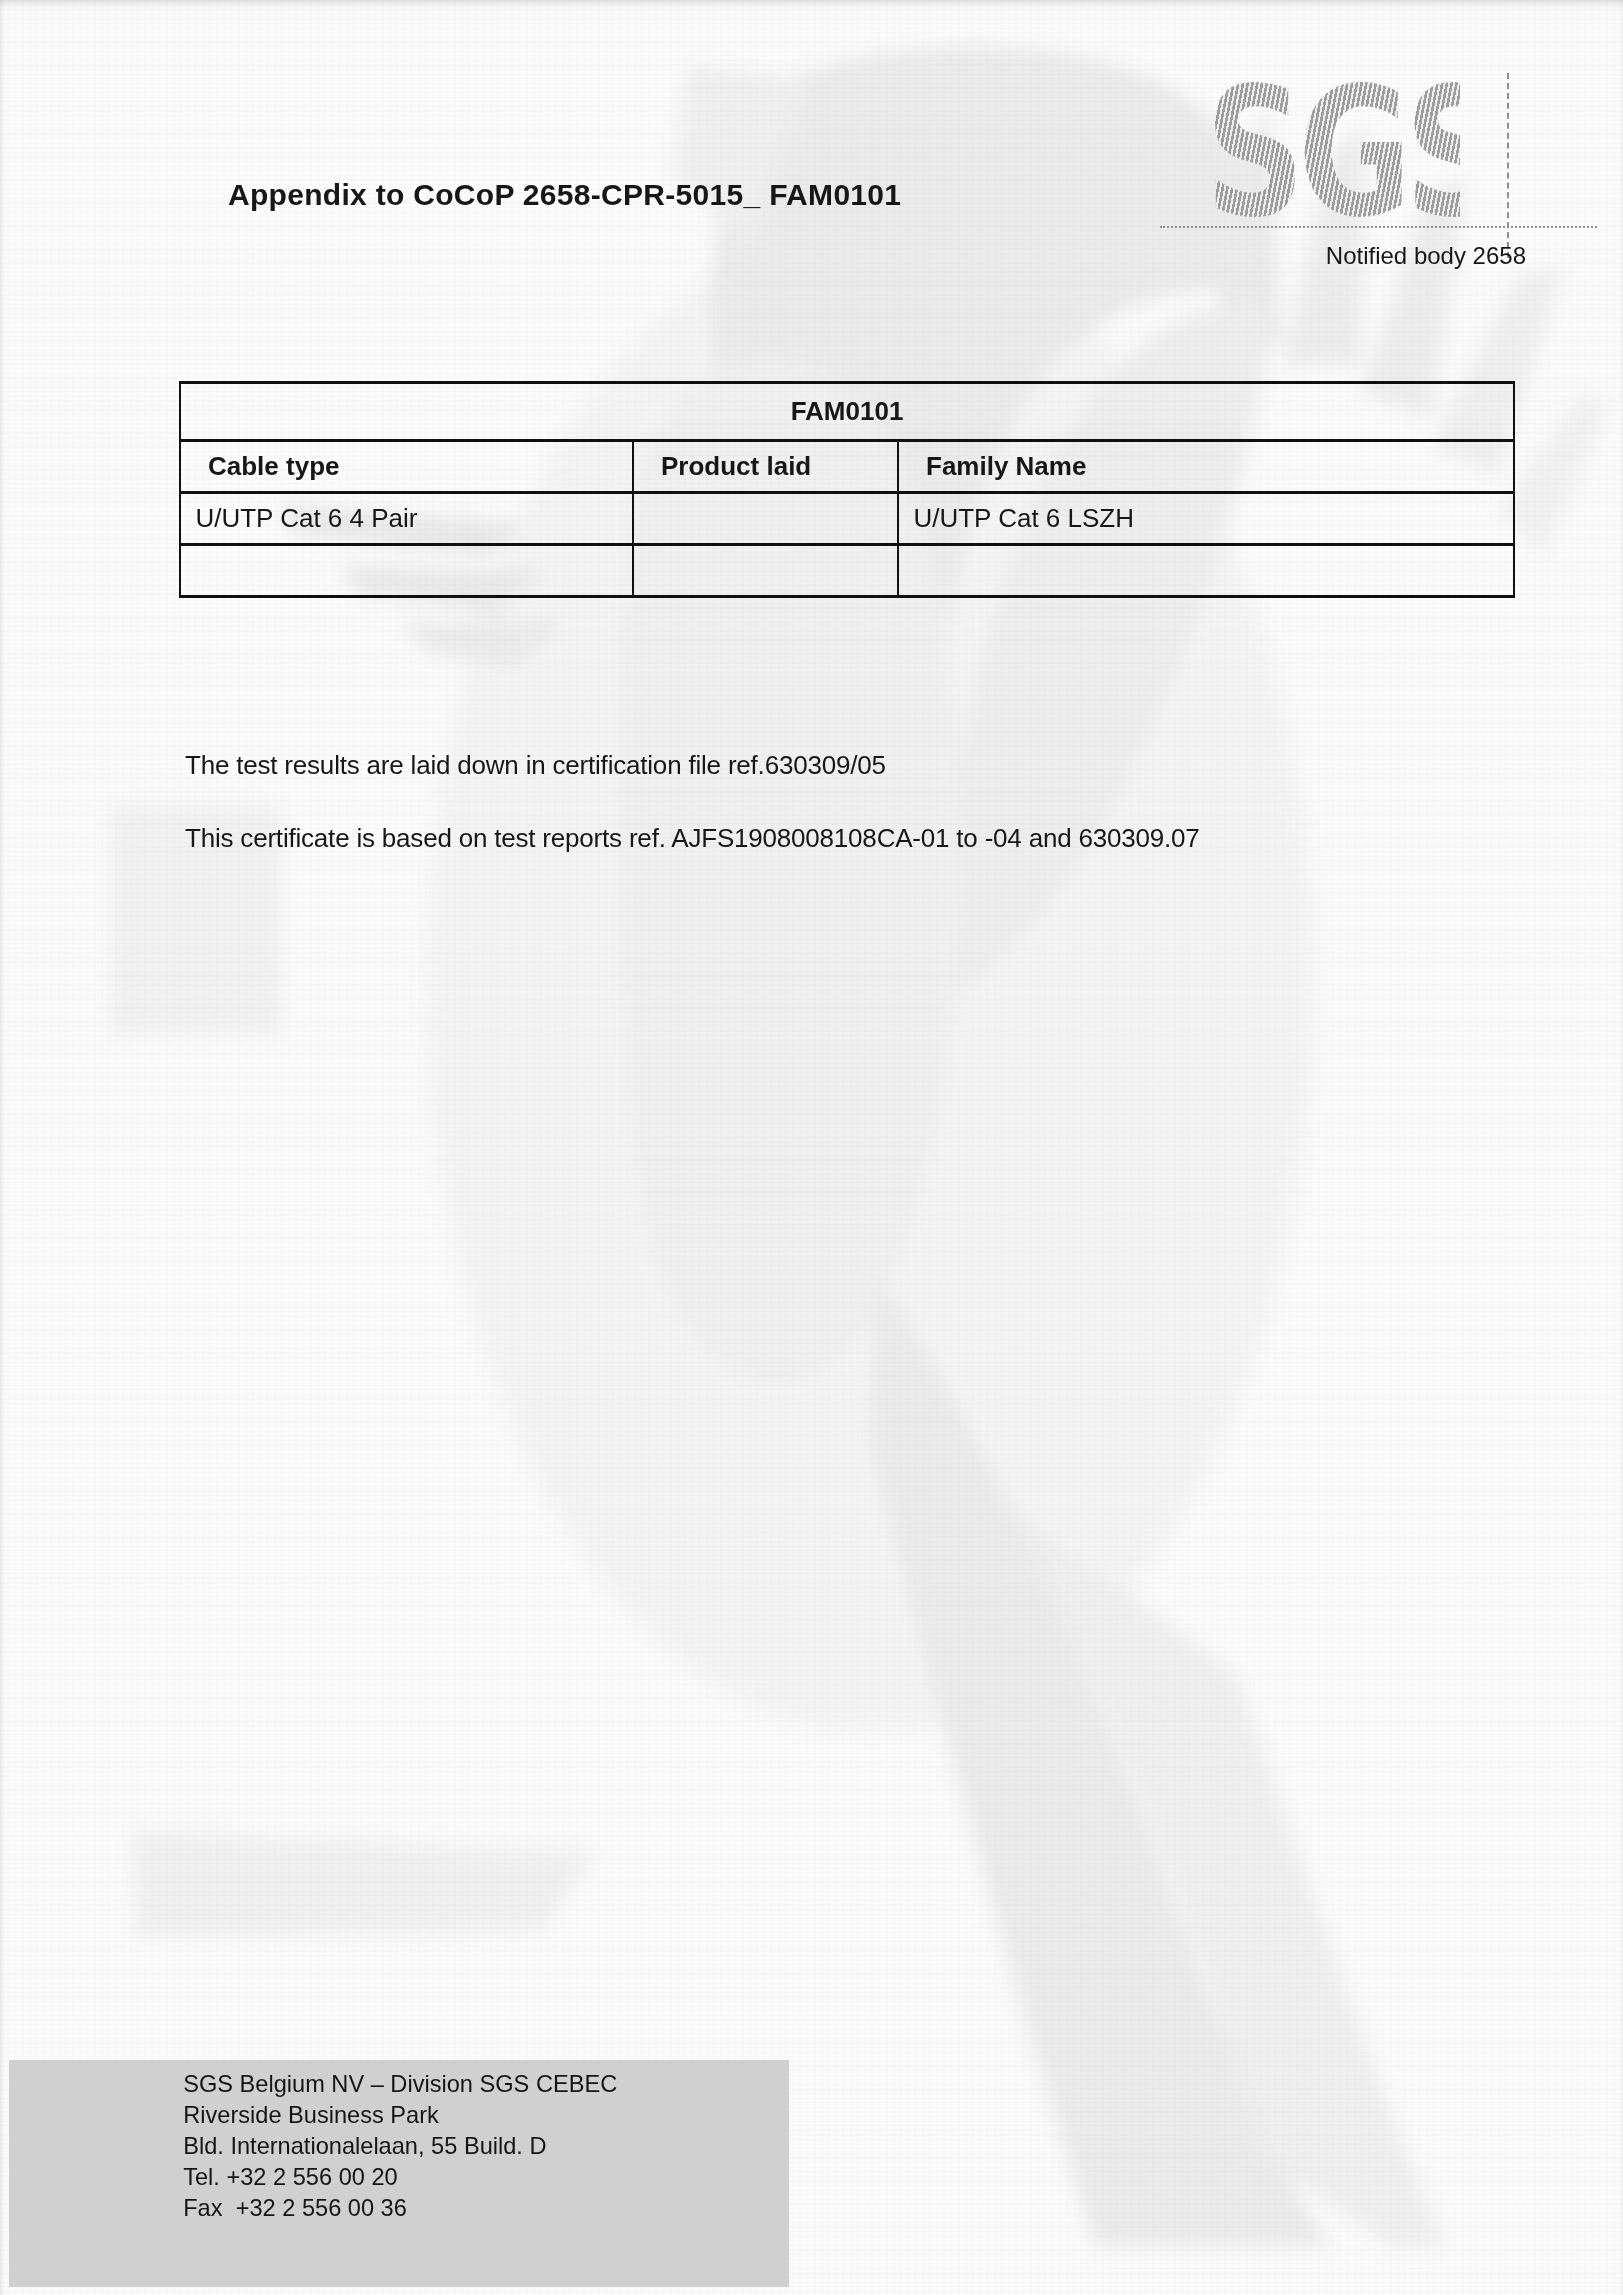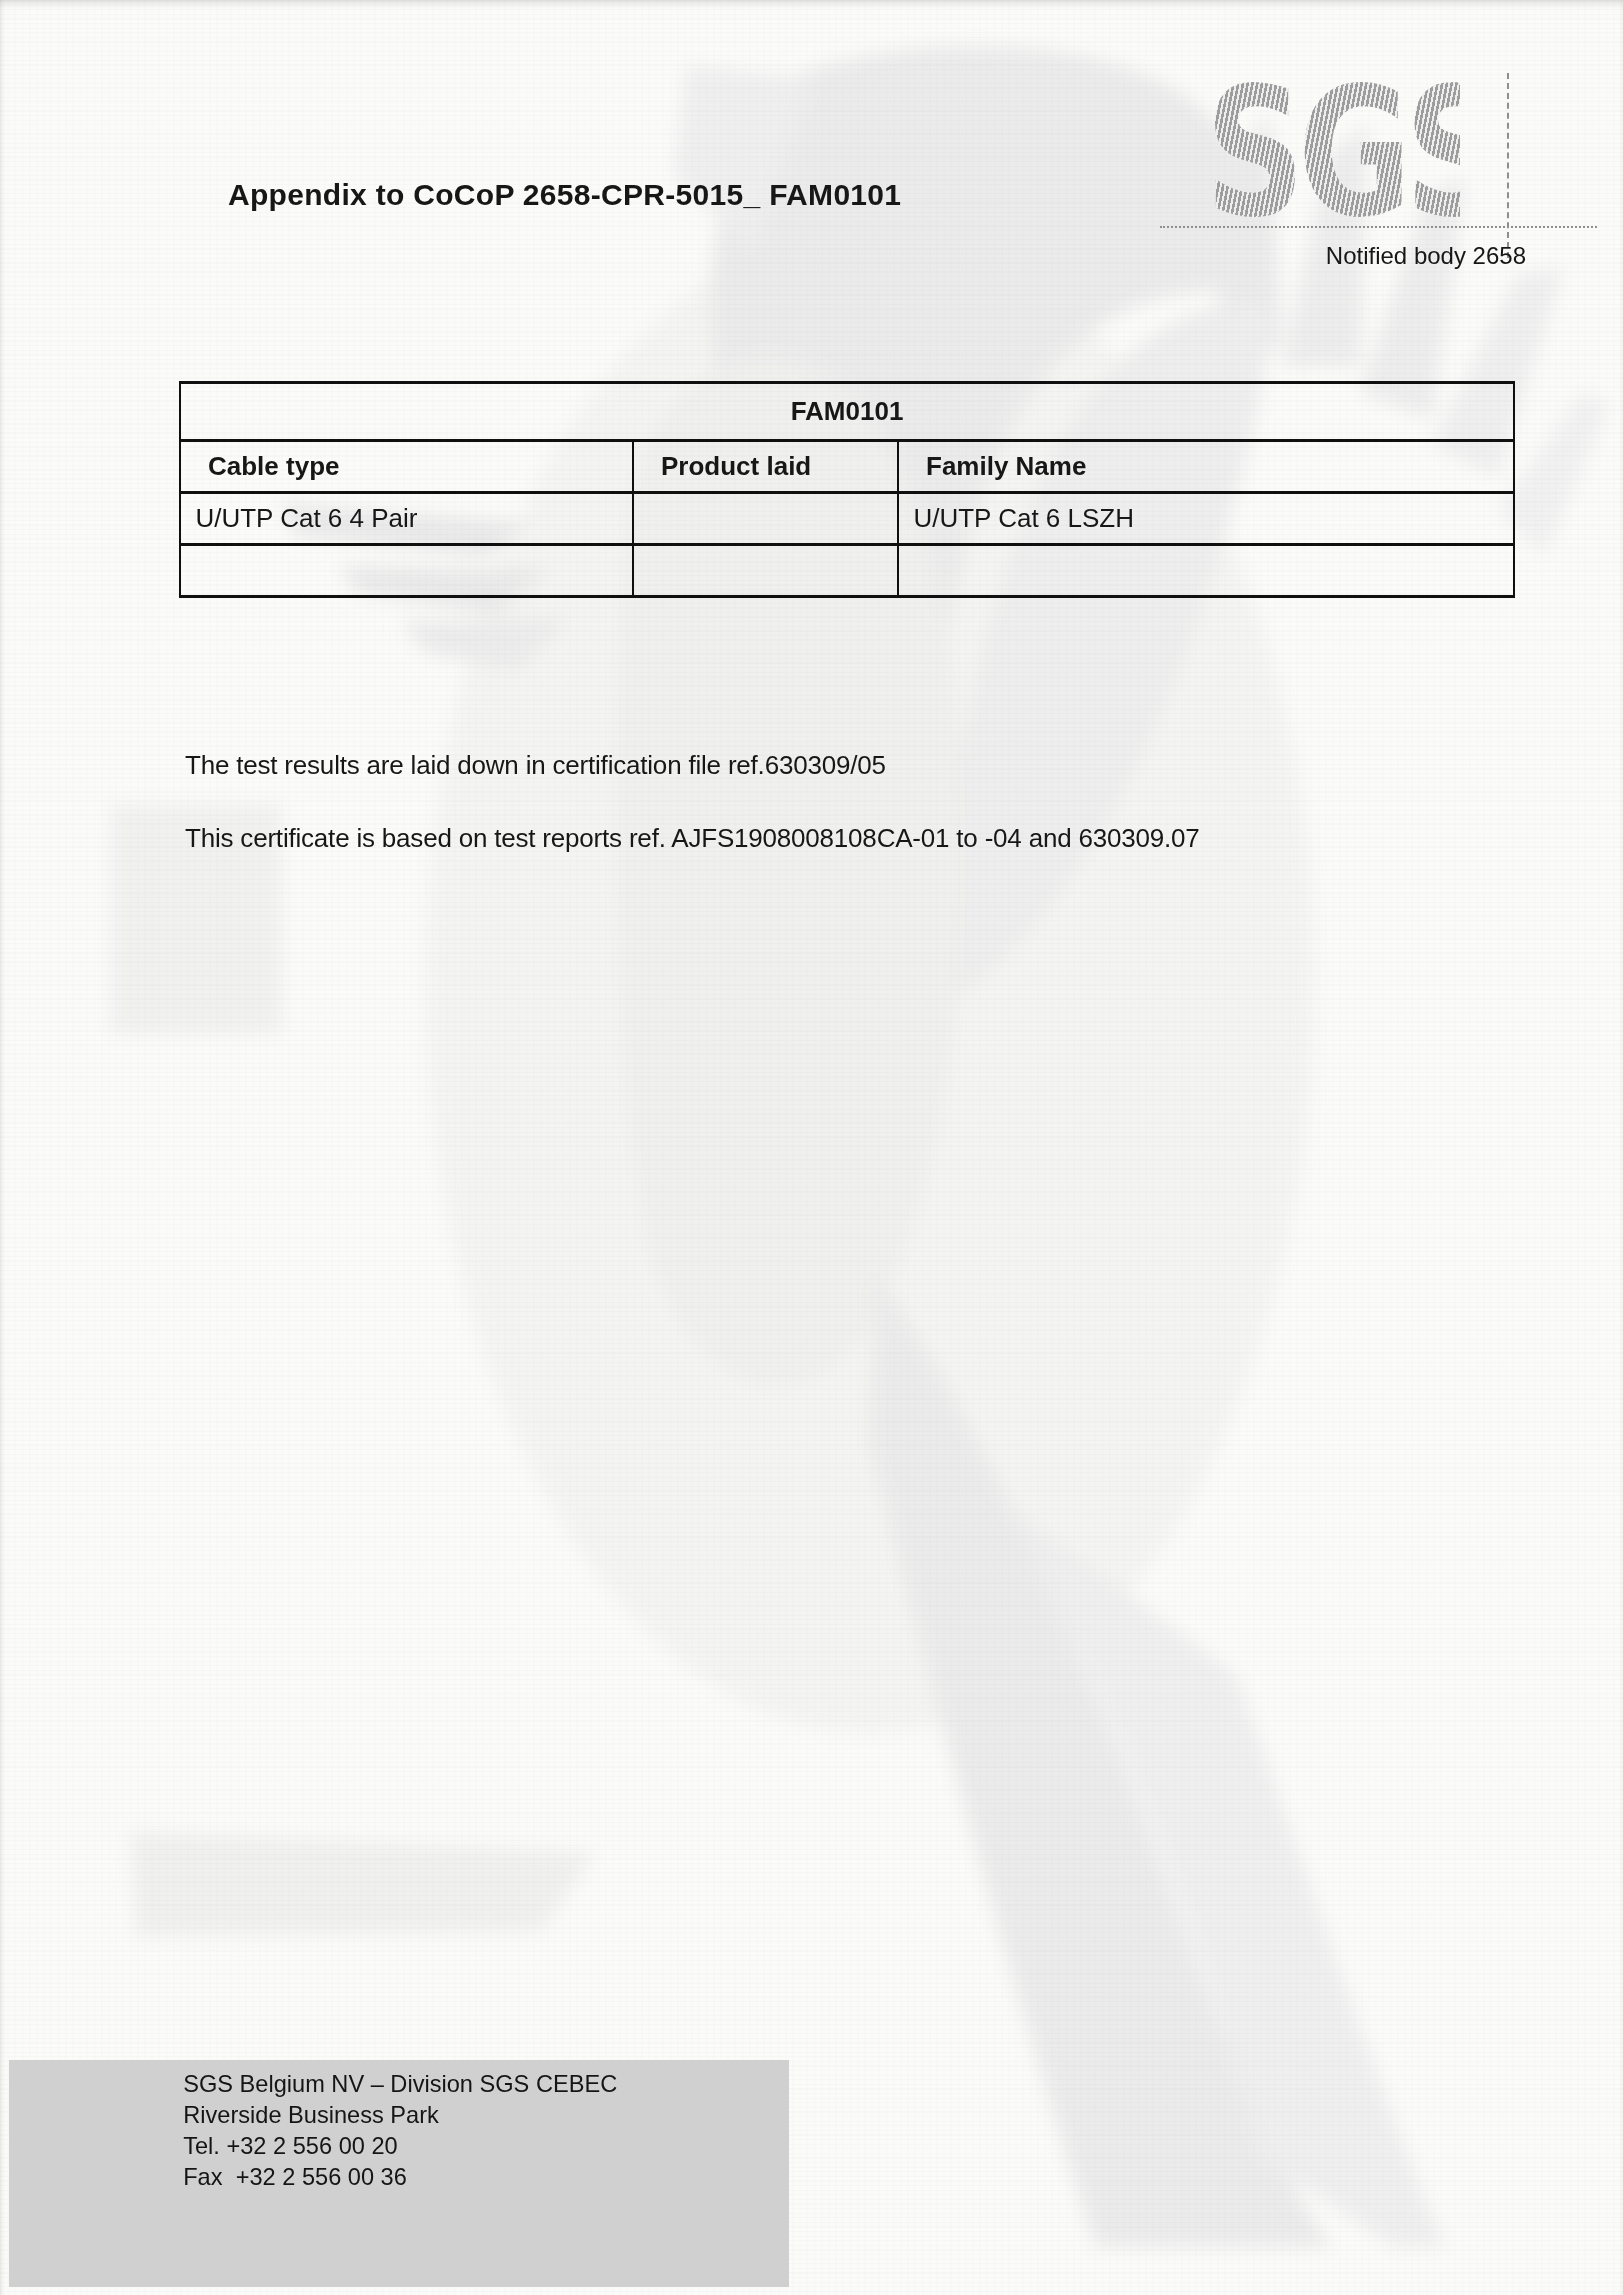--- a/index.html
+++ b/index.html
@@ -181,19 +181,20 @@
     </tbody>
   </table>
 
   <div class="body-line line-cert">The test results are laid down in certification file ref.630309/05</div>
   <div class="body-line line-reports">This certificate is based on test reports ref. AJFS1908008108CA-01 to -04 and 630309.07</div>
 
   <div class="footer-box">
     <div class="footer-lines">
       <div>SGS Belgium NV – Division SGS CEBEC</div>
       <div>Riverside Business Park</div>
+      <div>Bld. Internationalelaan, 55 Build. D</div>
       <div>Tel. +32 2 556 00 20</div>
       <div>Fax  +32 2 556 00 36</div>
     </div>
   </div>
 
 </div>
 
 
 </body></html>

